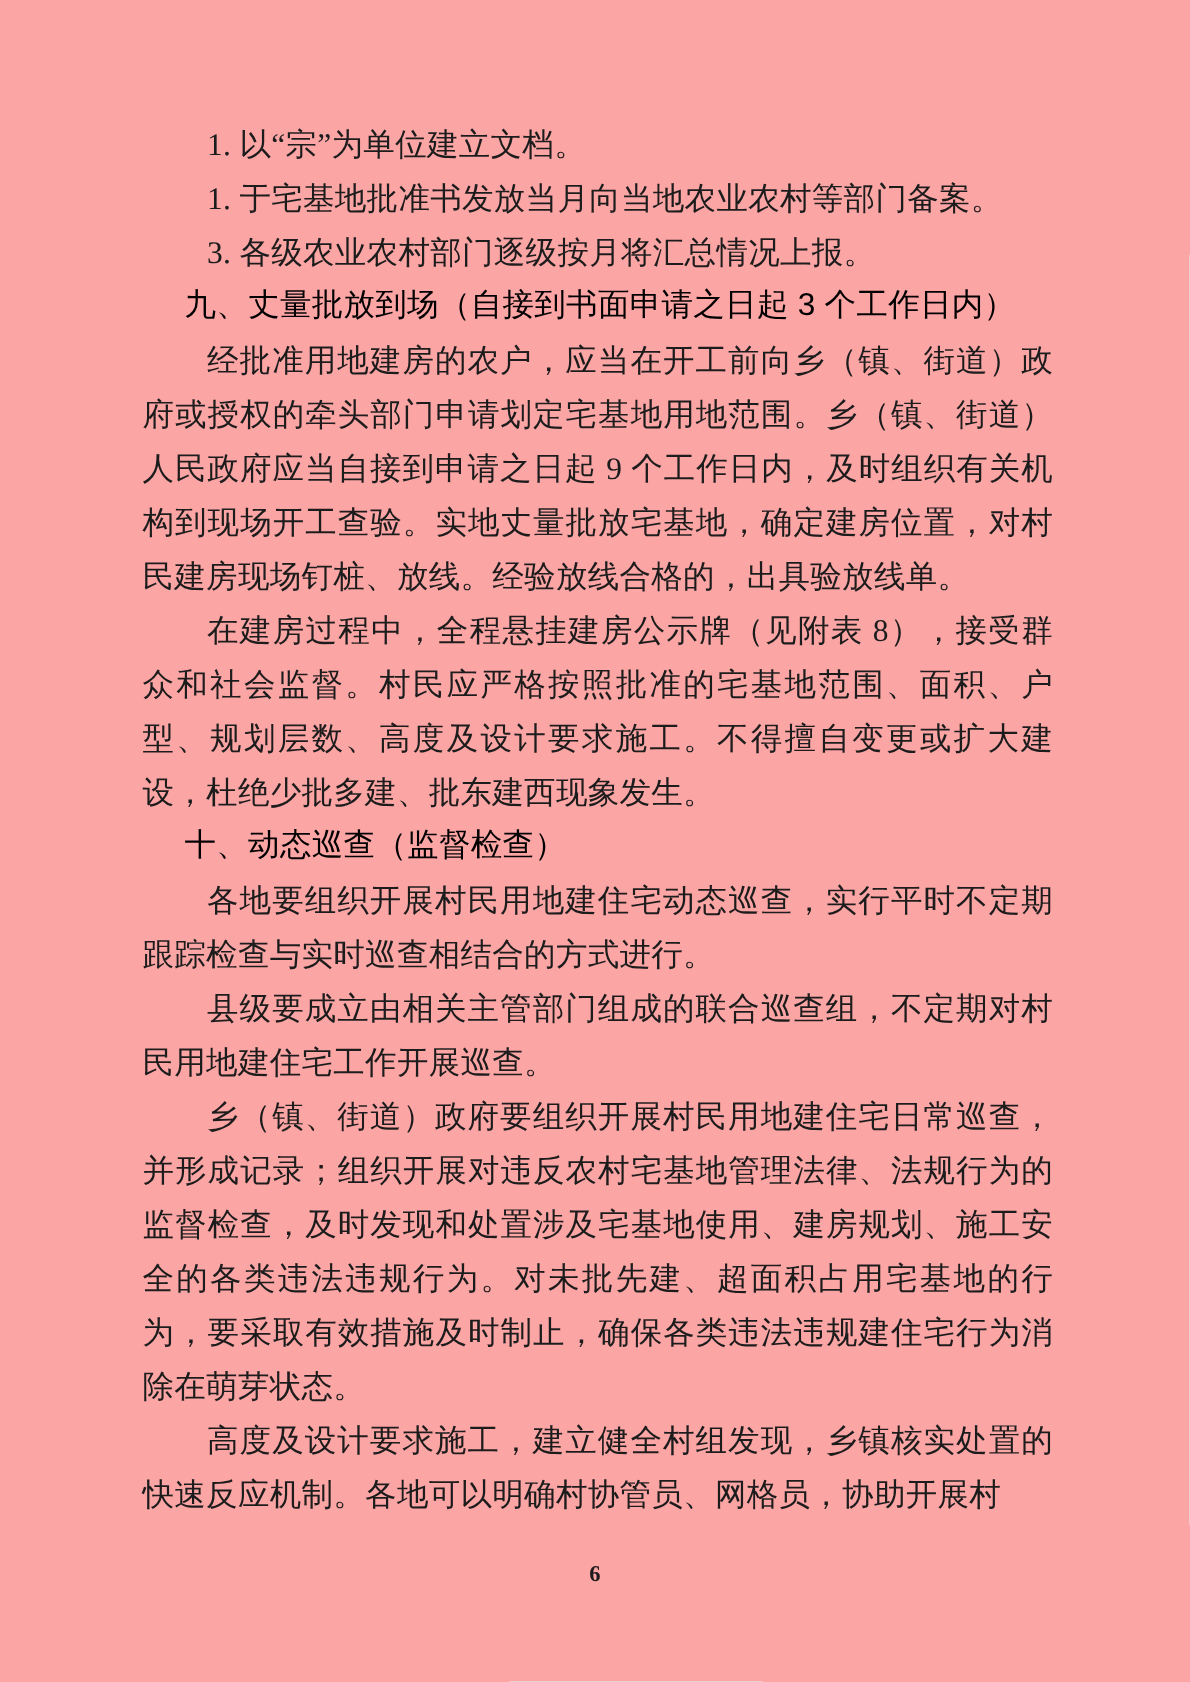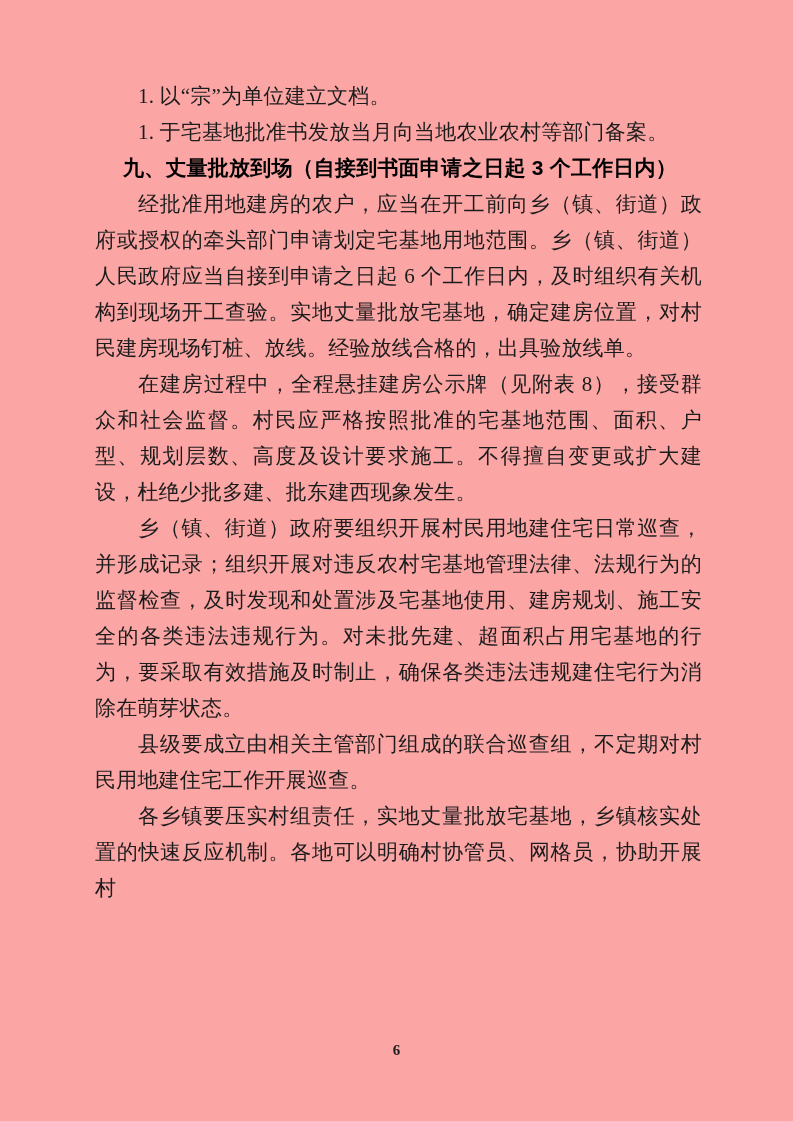--- a/index.html
+++ b/index.html
@@ -31,21 +31,21 @@
     text-align: justify;
     text-justify: inter-character;
   }
   .numbered-item,
   .para {
     text-indent: 43px;
   }
   .heading {
     margin: 3px 0 5px 0;
     font-family: "Liberation Sans", "DejaVu Sans", sans-serif;
-    font-weight: 700;
+    font-weight: 400;
     font-size: 22px;
     line-height: 36px;
     letter-spacing: 0;
     text-indent: 28px;
     white-space: nowrap;
     color: #000000;
   }
   .page-number {
     position: absolute;
     top: 1042px;
@@ -58,21 +58,24 @@
     color: #1c1c1c;
   }
 </style>
 </head>
 <body>
 
 <div class="page">
   <div class="doc-body">
     <p class="numbered-item">1. 以“宗”为单位建立文档。</p>
     <p class="numbered-item">1. 于宅基地批准书发放当月向当地农业农村等部门备案。</p>
+    <p class="numbered-item">3. 各级农业农村部门逐级按月将汇总情况上报。</p>
     <p class="heading">九、丈量批放到场（自接到书面申请之日起 3 个工作日内）</p>
-    <p class="para">经批准用地建房的农户，应当在开工前向乡（镇、街道）政府或授权的牵头部门申请划定宅基地用地范围。乡（镇、街道）人民政府应当自接到申请之日起 6 个工作日内，及时组织有关机构到现场开工查验。实地丈量批放宅基地，确定建房位置，对村民建房现场钉桩、放线。经验放线合格的，出具验放线单。</p>
+    <p class="para">经批准用地建房的农户，应当在开工前向乡（镇、街道）政府或授权的牵头部门申请划定宅基地用地范围。乡（镇、街道）人民政府应当自接到申请之日起 9 个工作日内，及时组织有关机构到现场开工查验。实地丈量批放宅基地，确定建房位置，对村民建房现场钉桩、放线。经验放线合格的，出具验放线单。</p>
     <p class="para">在建房过程中，全程悬挂建房公示牌（见附表 8），接受群众和社会监督。村民应严格按照批准的宅基地范围、面积、户型、规划层数、高度及设计要求施工。不得擅自变更或扩大建设，杜绝少批多建、批东建西现象发生。</p>
+    <p class="heading">十、动态巡查（监督检查）</p>
+    <p class="para">各地要组织开展村民用地建住宅动态巡查，实行平时不定期跟踪检查与实时巡查相结合的方式进行。</p>
+    <p class="para">县级要成立由相关主管部门组成的联合巡查组，不定期对村民用地建住宅工作开展巡查。</p>
     <p class="para">乡（镇、街道）政府要组织开展村民用地建住宅日常巡查，并形成记录；组织开展对违反农村宅基地管理法律、法规行为的监督检查，及时发现和处置涉及宅基地使用、建房规划、施工安全的各类违法违规行为。对未批先建、超面积占用宅基地的行为，要采取有效措施及时制止，确保各类违法违规建住宅行为消除在萌芽状态。</p>
-    <p class="para">县级要成立由相关主管部门组成的联合巡查组，不定期对村民用地建住宅工作开展巡查。</p>
-    <p class="para">各乡镇要压实村组责任，实地丈量批放宅基地，乡镇核实处置的快速反应机制。各地可以明确村协管员、网格员，协助开展村</p>
+    <p class="para">高度及设计要求施工，建立健全村组发现，乡镇核实处置的快速反应机制。各地可以明确村协管员、网格员，协助开展村</p>
   </div>
   <div class="page-number">6</div>
 </div>
 
 </body></html>

